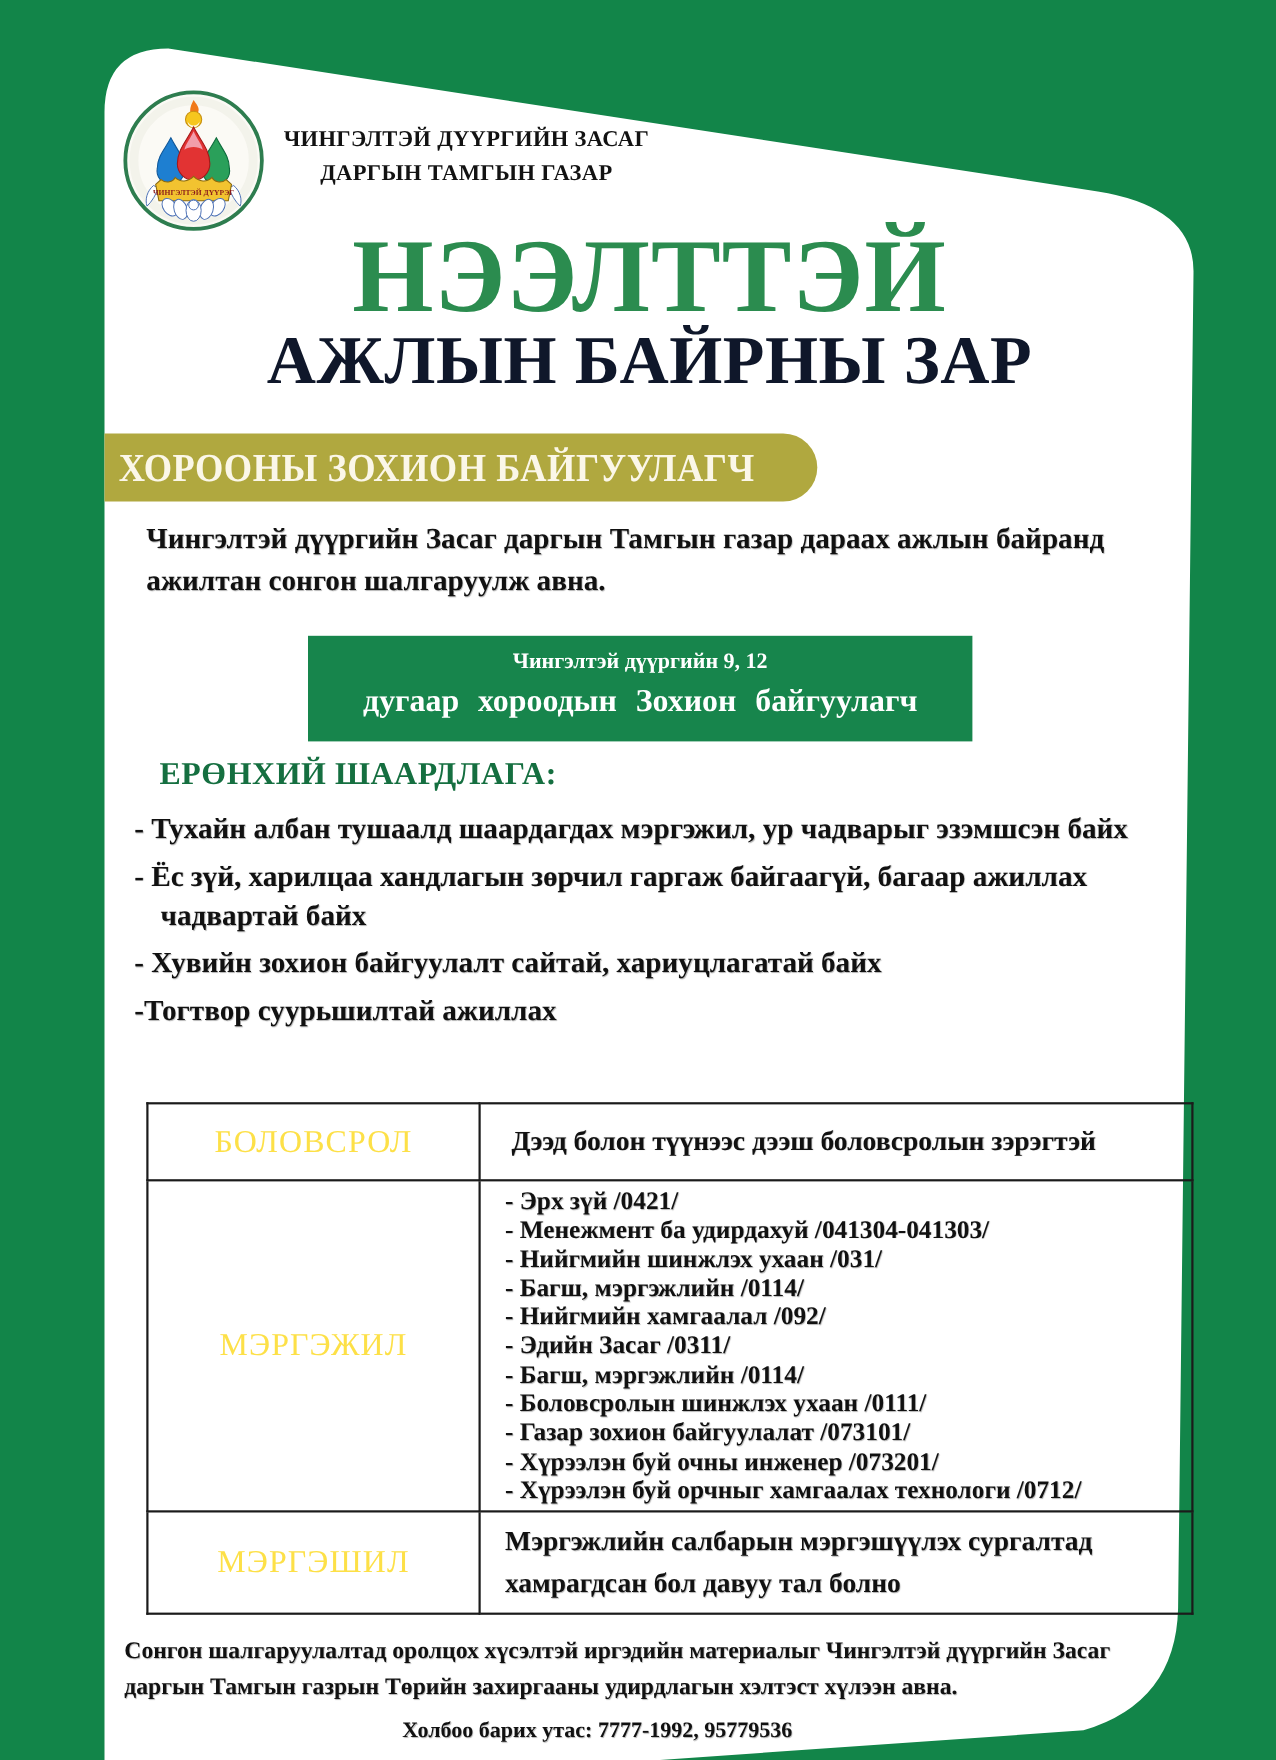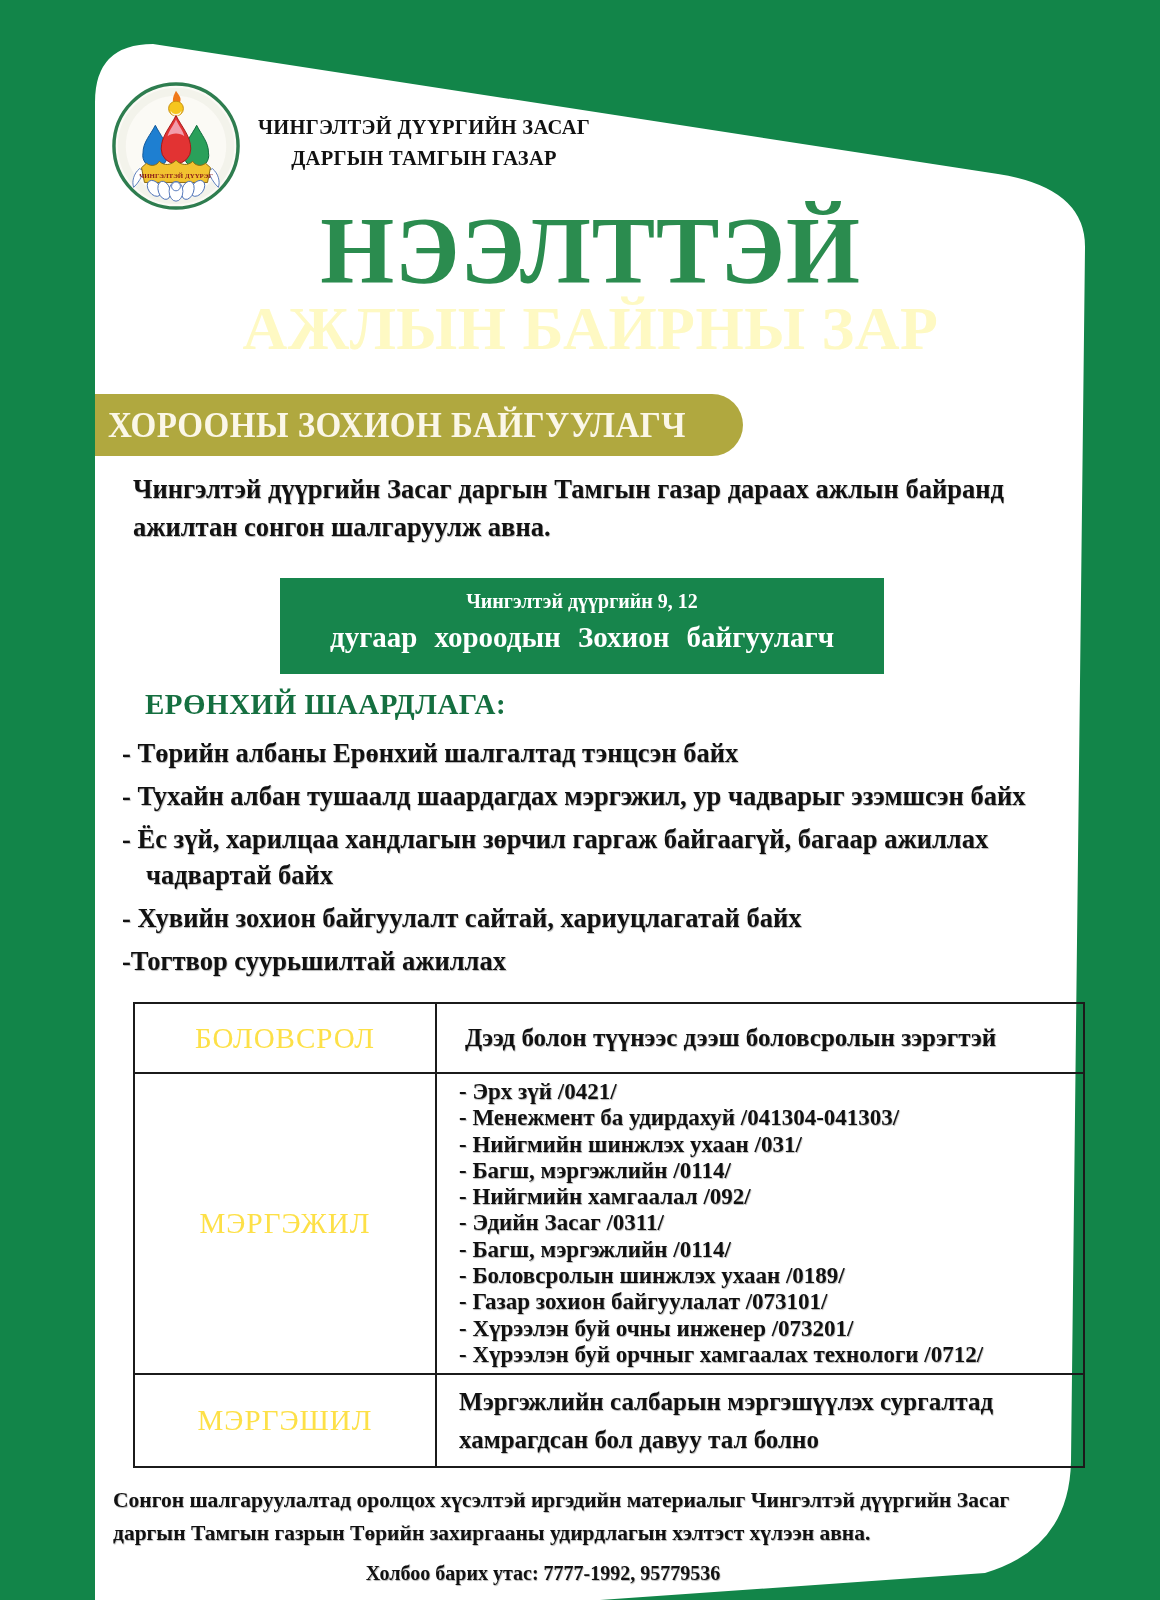--- a/index.html
+++ b/index.html
@@ -18,21 +18,21 @@
     text-align:center;font-weight:bold;font-size:20.5px;line-height:1.5;
     color:#121212;letter-spacing:.3px;
   }
   .title-open{
     position:absolute;left:95px;top:204px;width:991px;margin:0;
     text-align:center;font-size:95px;font-weight:bold;color:#2b8c4f;
     letter-spacing:1px;line-height:1;
   }
   .title-sub{
     position:absolute;left:95px;top:297px;width:991px;margin:0;
-    text-align:center;font-size:62px;font-weight:bold;color:#fef9c3;
+    text-align:center;font-size:62px;font-weight:bold;color:#0f172a;
     letter-spacing:.5px;line-height:1;
   }
   .banner{
     position:absolute;left:95px;top:394px;width:648px;height:62px;
     background:#b0a83f;border-radius:0 31px 31px 0;
     display:flex;align-items:center;
   }
   .banner-text{
     font-size:36px;font-weight:bold;color:#fbf7e8;
     padding-left:14px;white-space:nowrap;
@@ -134,21 +134,20 @@
   <p class="intro emboss">Чингэлтэй дүүргийн Засаг даргын Тамгын газар дараах ажлын байранд ажилтан сонгон шалгаруулж авна.</p>
 
   <div class="pos-box">
     <div class="pos-line1">Чингэлтэй дүүргийн 9, 12</div>
     <div class="pos-line2">дугаар хороодын Зохион байгуулагч</div>
   </div>
 
   <h3 class="sec-head head1">ЕРӨНХИЙ ШААРДЛАГА:</h3>
   <div class="bullets">
 
-      <div class="bullet emboss">- Төрийн албаны Ерөнхий шалгалтад тэнцсэн байх</div>
 
       <div class="bullet emboss">- Тухайн албан тушаалд шаардагдах мэргэжил, ур чадварыг эзэмшсэн байх</div>
 
       <div class="bullet emboss">- Ёс зүй, харилцаа хандлагын зөрчил гаргаж байгаагүй, багаар ажиллах чадвартай байх</div>
 
       <div class="bullet emboss">- Хувийн зохион байгуулалт сайтай, хариуцлагатай байх</div>
 
       <div class="bullet emboss">-Тогтвор суурьшилтай ажиллах</div>
     </div>
 
@@ -170,21 +169,21 @@
               <div class="spec-item emboss">- Нийгмийн шинжлэх ухаан /031/</div>
 
               <div class="spec-item emboss">- Багш, мэргэжлийн /0114/</div>
 
               <div class="spec-item emboss">- Нийгмийн хамгаалал /092/</div>
 
               <div class="spec-item emboss">- Эдийн Засаг /0311/</div>
 
               <div class="spec-item emboss">- Багш, мэргэжлийн /0114/</div>
 
-              <div class="spec-item emboss">- Боловсролын шинжлэх ухаан /0189/</div>
+              <div class="spec-item emboss">- Боловсролын шинжлэх ухаан /0111/</div>
 
               <div class="spec-item emboss">- Газар зохион байгуулалат /073101/</div>
 
               <div class="spec-item emboss">- Хүрээлэн буй очны инженер /073201/</div>
 
               <div class="spec-item emboss">- Хүрээлэн буй орчныг хамгаалах технологи /0712/</div>
             </div>
         </td>
       </tr>
       <tr>

